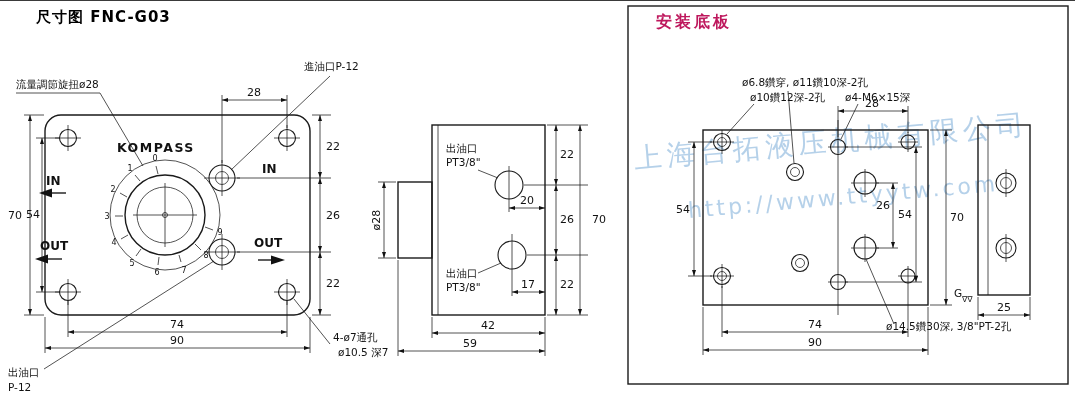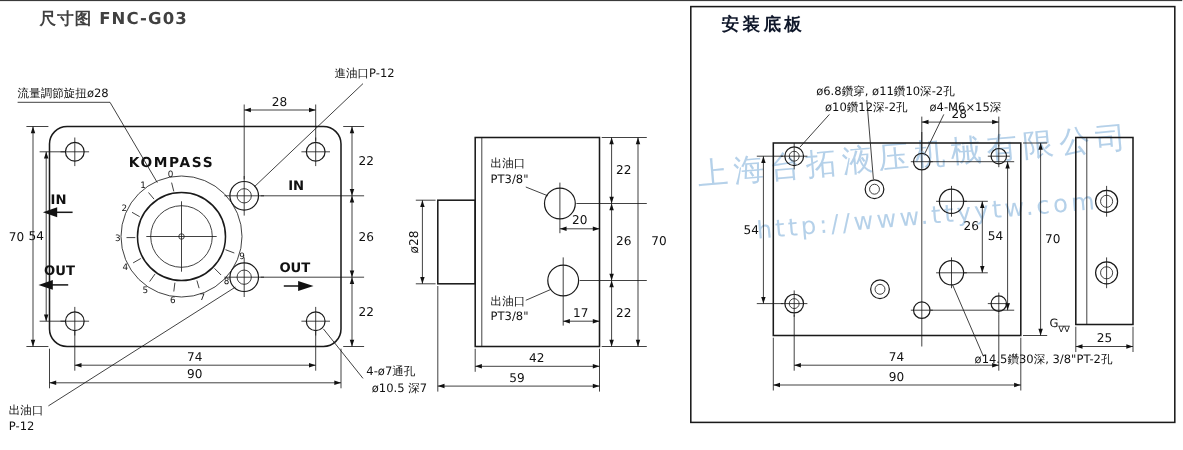--- a/index.html
+++ b/index.html
@@ -1,21 +1,21 @@
 <!DOCTYPE html>
 <html><head>
 <meta charset="utf-8">
 <style>
   * { margin:0; padding:0; box-sizing:border-box; }
   html,body { width:1075px; height:409px; }
   body { background:#ffffff; font-family:"DejaVu Sans","Liberation Sans",sans-serif; position:relative; overflow:hidden; }
   .stage { position:absolute; inset:0; background:#fff; }
   .top-rule { position:absolute; top:0; left:0; width:1075px; border-top:1.5px solid #3a3a3a; }
-  .page-title { position:absolute; left:36px; top:8px; font-size:15px; font-weight:700; color:#404040; letter-spacing:1px; }
-  .plate-title { position:absolute; left:656px; top:12px; font-size:16px; font-weight:700; color:#0f172a; letter-spacing:3px; }
+  .page-title { position:absolute; left:36px; top:8px; font-size:15px; font-weight:700; color:#000000; letter-spacing:1px; }
+  .plate-title { position:absolute; left:656px; top:12px; font-size:16px; font-weight:700; color:#be185d; letter-spacing:3px; }
   .watermark { position:absolute; color:#a9c9e6; opacity:.85; pointer-events:none; white-space:nowrap; z-index:1; }
   .wm1 { left:634px; top:140px; font-size:28px; letter-spacing:5px; transform:rotate(-5deg); transform-origin:left center; }
   .wm2 { left:688px; top:198px; font-size:22px; letter-spacing:3px; transform:rotate(-5deg); transform-origin:left center; }
   svg.art { position:absolute; left:0; top:0; z-index:2; }
   .art .ln { stroke:#1a1a1a; stroke-width:1.4; fill:none; }
   .art .md { stroke:#1a1a1a; stroke-width:1.1; fill:none; }
   .art .tn { stroke:#1a1a1a; stroke-width:0.75; fill:none; }
   .art text { fill:#111; stroke:none; font-family:"DejaVu Sans","Liberation Sans",sans-serif; font-size:11px; }
   .art .t10 { font-size:10.5px; }
   .art .dial { font-size:8px; text-anchor:middle; }

